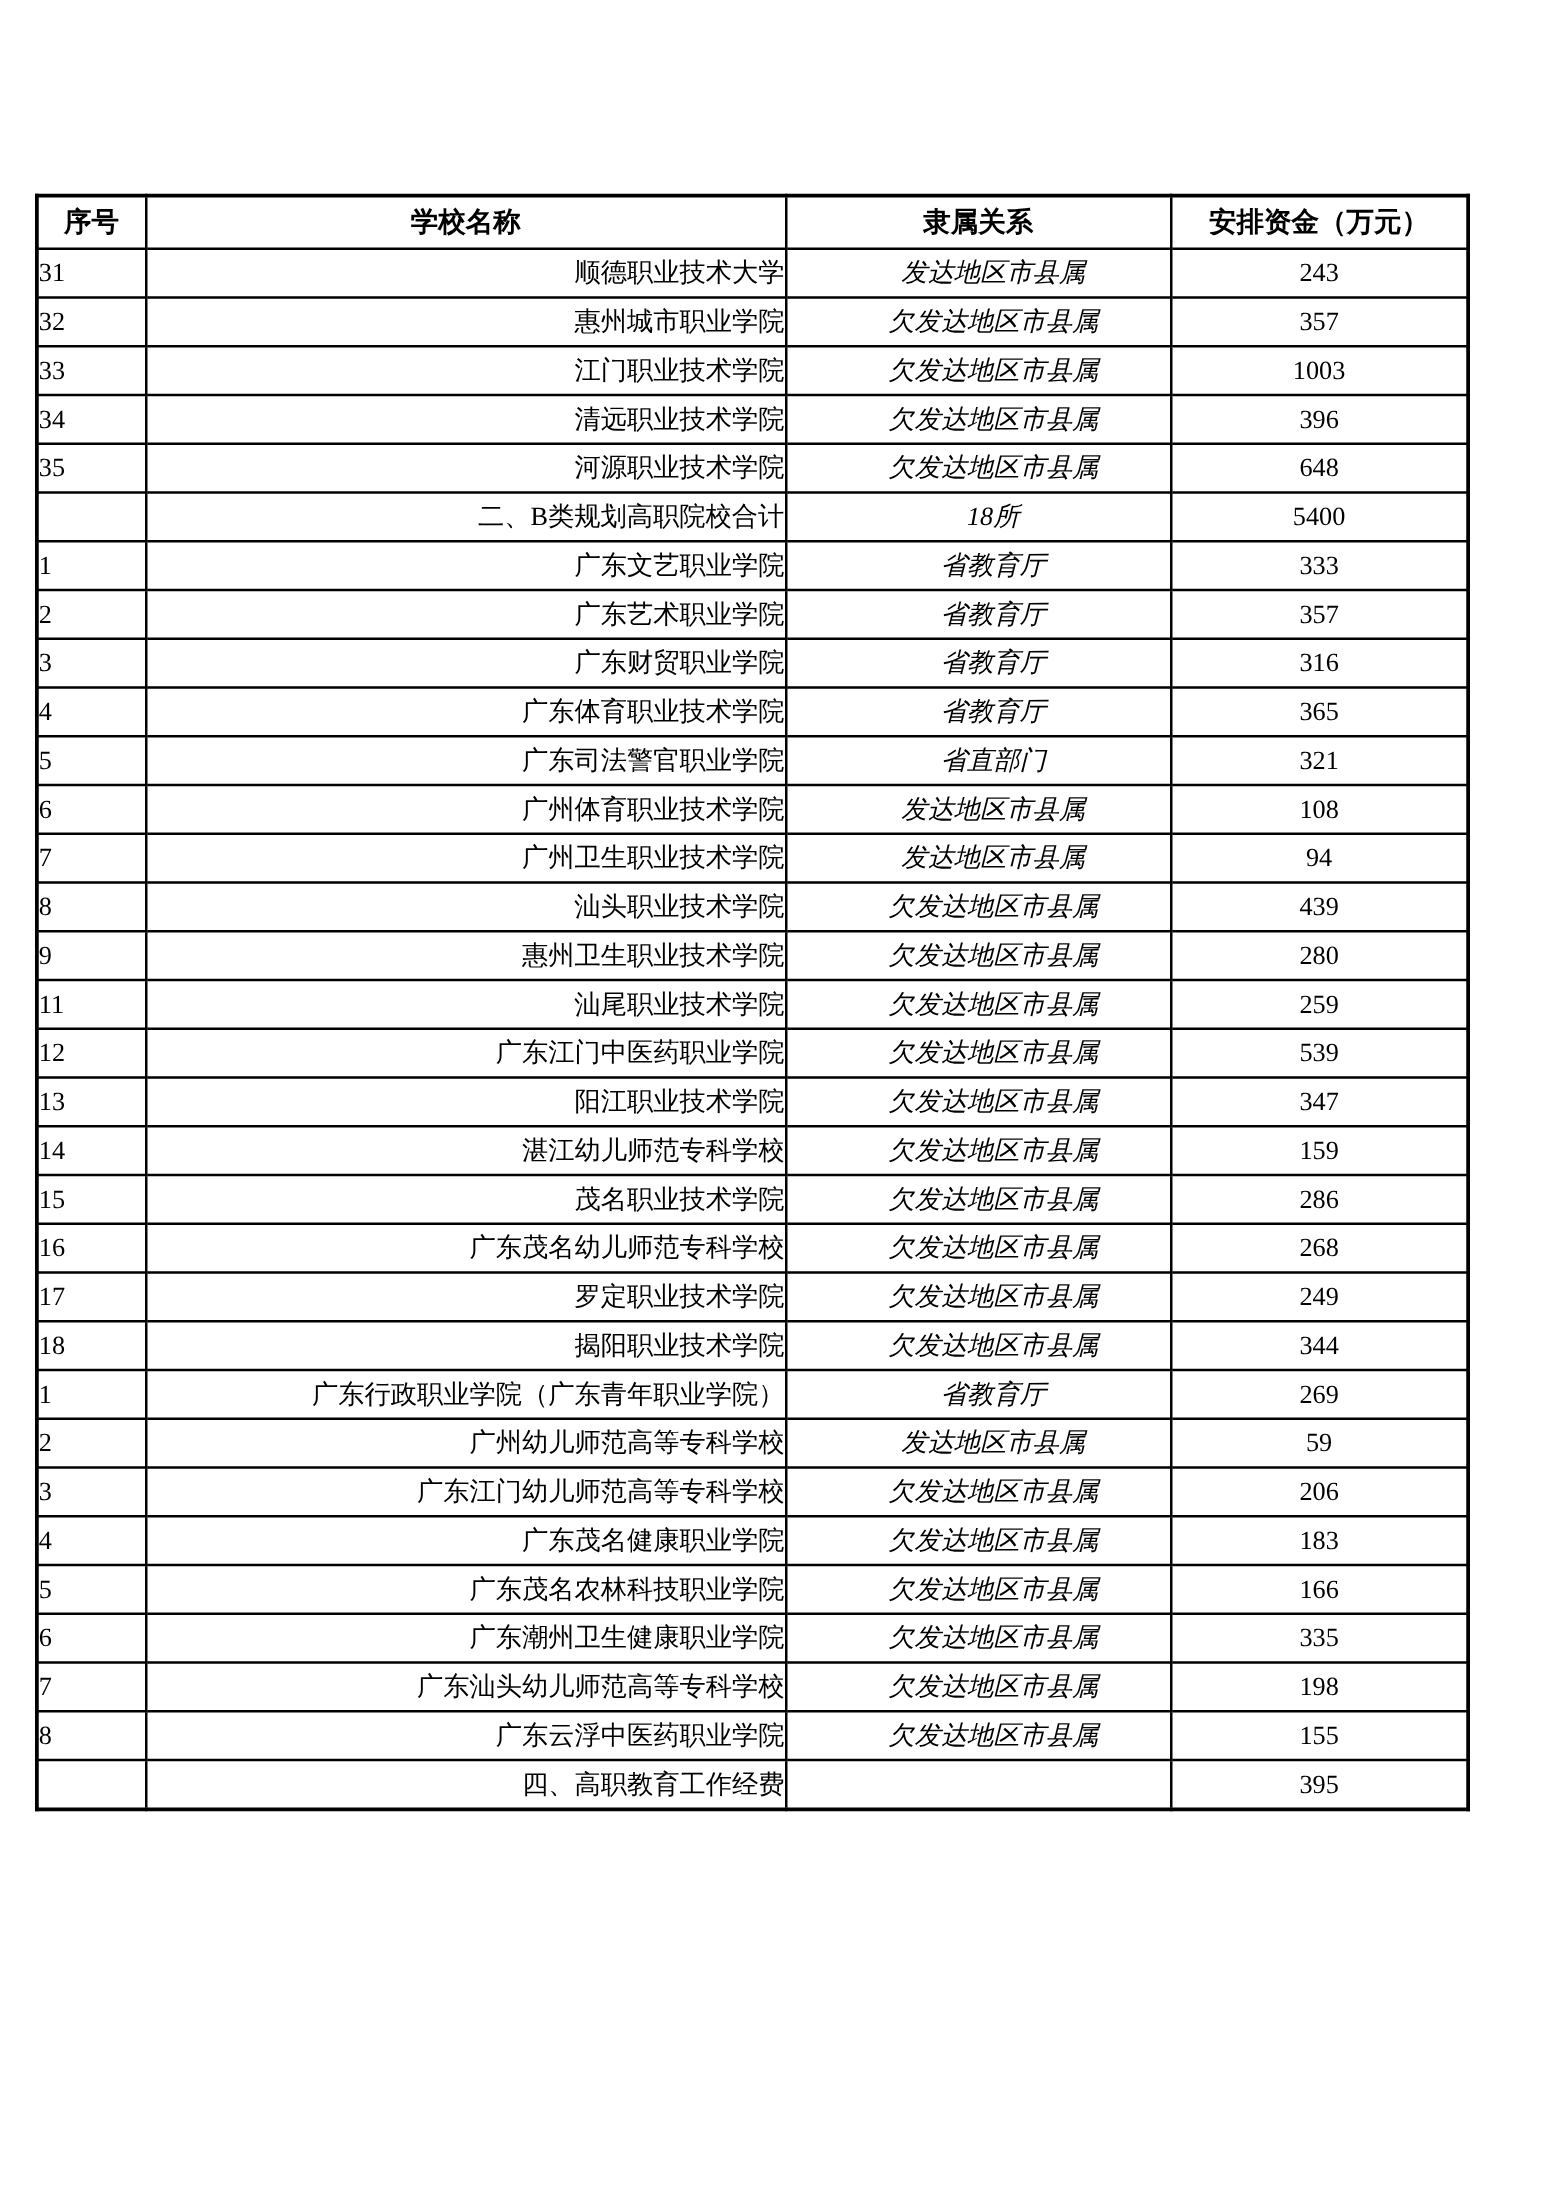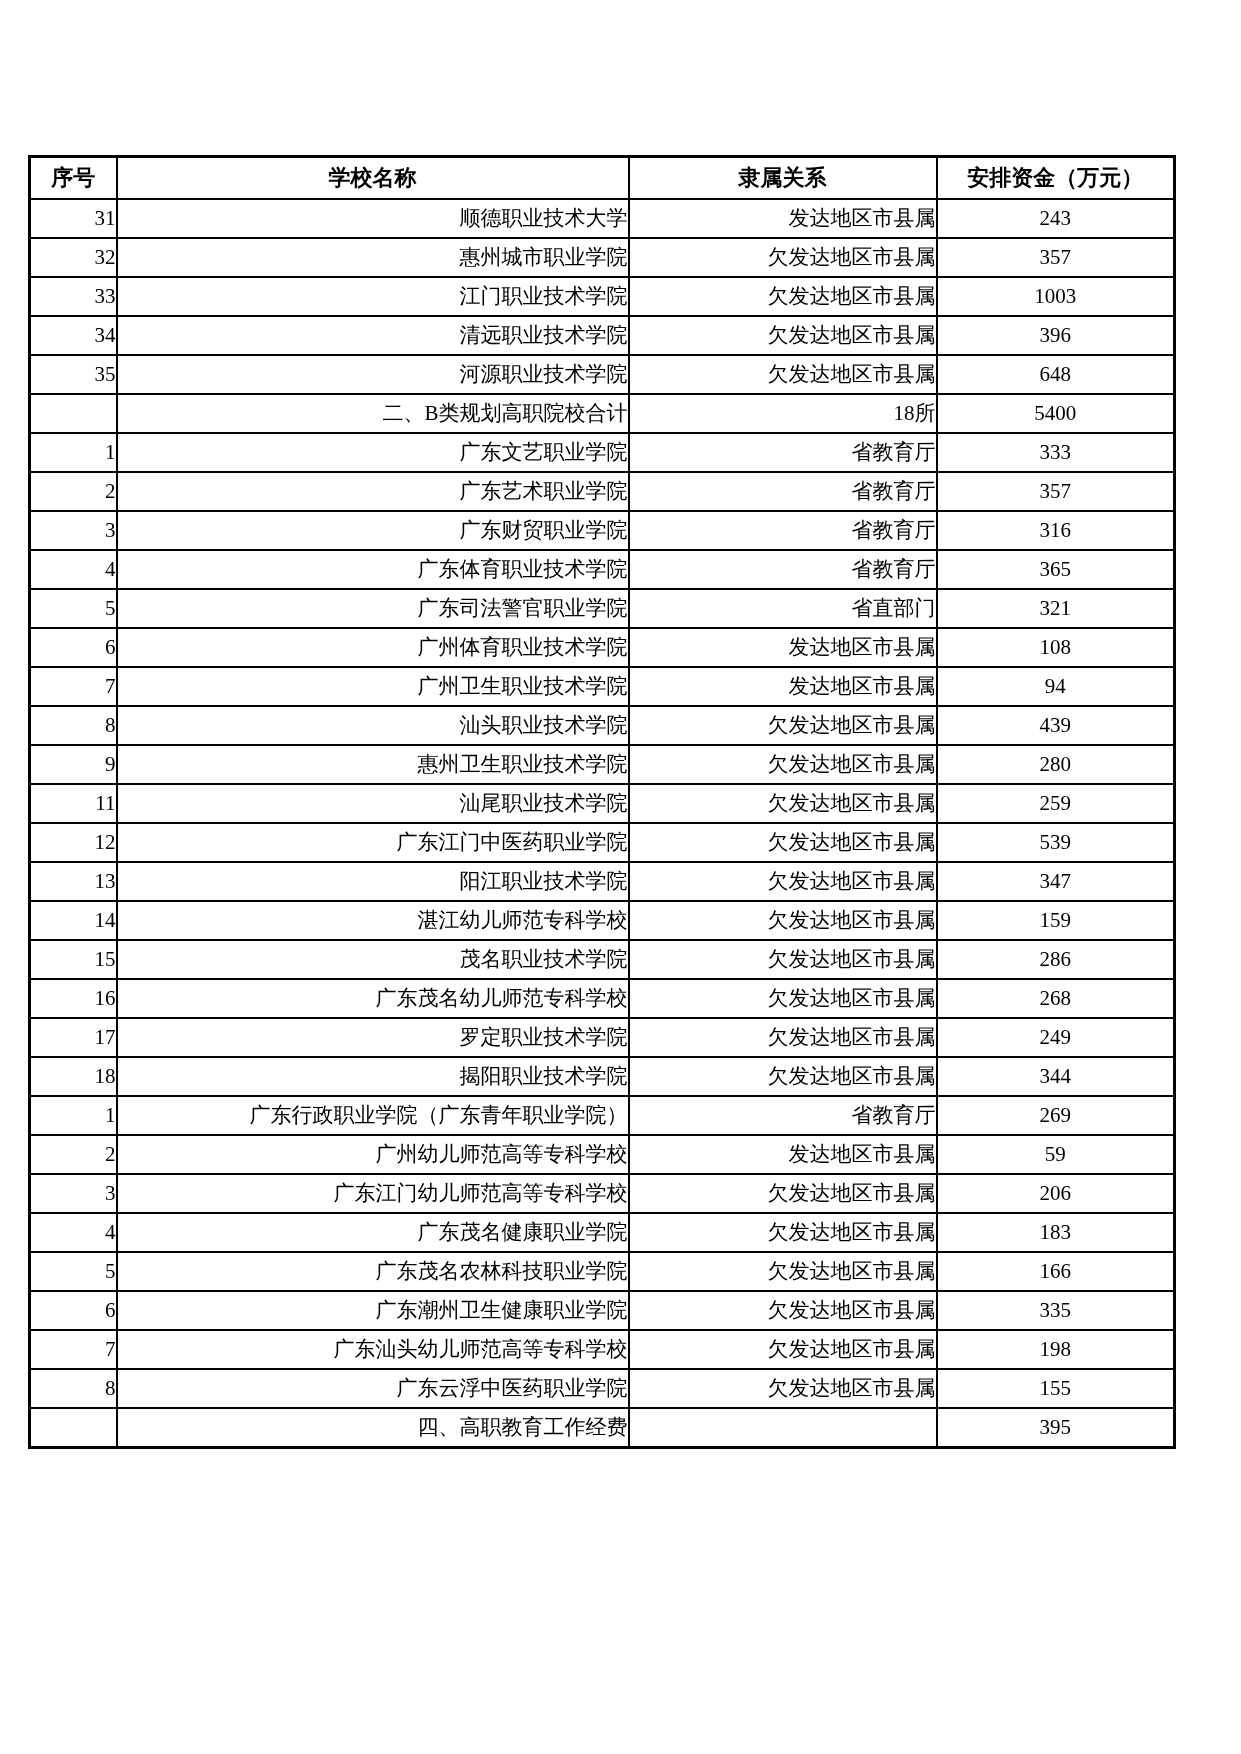--- a/index.html
+++ b/index.html
@@ -43,23 +43,23 @@
   table.alloc td {
     border: 2px solid #000;
     height: 37px;
     font-size: 21px;
     vertical-align: middle;
     padding: 0;
     white-space: nowrap;
     overflow: hidden;
     line-height: 1;
   }
-  table.alloc td.no  { text-align: right; }
+  table.alloc td.no  { text-align: left; }
   table.alloc td.name{ text-align: right; padding-left: 7px; }
-  table.alloc td.affiliation { text-align: right; padding-left: 24px; }
+  table.alloc td.affiliation { text-align: center; padding-left: 24px; font-style: italic; }
   table.alloc td.amount { text-align: center; }
   .page-footer {
     position: absolute;
     left: 0;
     top: 1655px;
     width: 100%;
     text-align: center;
     font-size: 15px;
     letter-spacing: 1px;
     color: #000;

